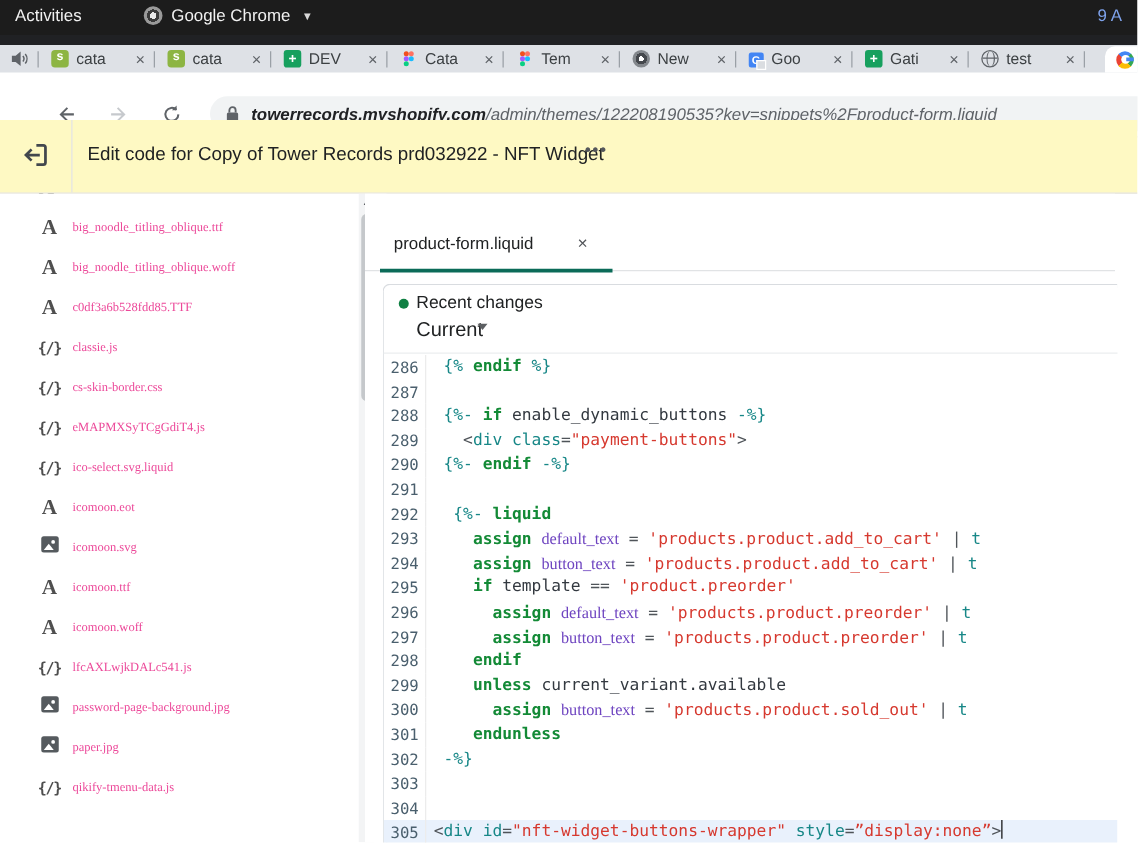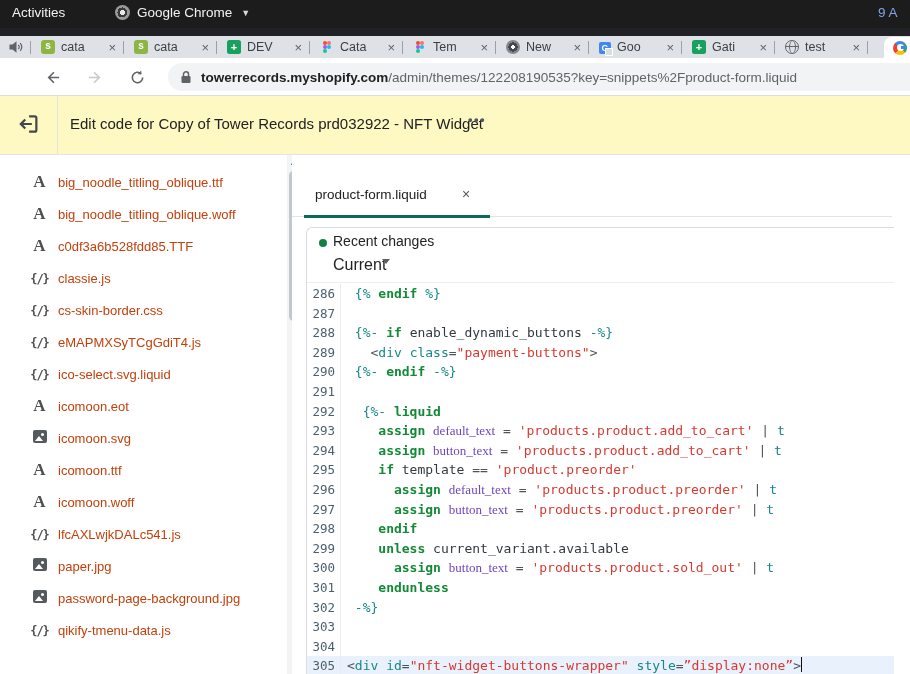--- a/index.html
+++ b/index.html
@@ -37,21 +37,21 @@
   .fav-translate { background:#4285f4; border-radius:2px; width:12px; height:12px; margin-top:1px; }
   .fav-translate::before { content:"G"; position:absolute; left:0; top:0; width:12px; text-align:center; color:#fff; font:bold 9px/12px "Liberation Sans",sans-serif; }
   .fav-translate::after { content:""; position:absolute; right:-2px; bottom:-2px; width:6px; height:6px; background:#dadde1; border:1px solid #fff; }
   .fav-globe { border:1.4px solid #5f6368; border-radius:50%; }
   .fav-globe::before { content:""; position:absolute; left:0; right:0; top:4.6px; height:1.3px; background:#5f6368; }
   .fav-globe::after { content:""; position:absolute; left:3.2px; top:0; bottom:0; width:4.6px; border:1.3px solid #5f6368; border-top:none; border-bottom:none; border-radius:50%; }
   .fav-gg { border-radius:50%; background:conic-gradient(from -45deg,#4285f4 0 25%,#34a853 25% 50%,#fbbc05 50% 75%,#ea4335 75% 100%); }
   .fav-gg::before { content:""; position:absolute; left:3.5px; top:3.5px; width:7px; height:7px; background:#fff; border-radius:50%; }
   .fav-gg::after { content:""; position:absolute; right:0; top:5.5px; width:6.5px; height:3px; background:#4285f4; }
   
-  .toolbar { position:absolute; left:0; top:58px; width:910px; height:38px; background:#fff; border-bottom:1px solid #dcdde1; }
+  .toolbar { position:absolute; left:0; top:72px; width:910px; height:38px; background:#fff; border-bottom:1px solid #dcdde1;font-style:italic; }
   .nav-btn { position:absolute; top:7px; width:24px; height:24px; display:flex; align-items:center; justify-content:center; }
   .url-pill { position:absolute; left:168px; top:5px; width:760px; height:28px; border-radius:14px; background:#f1f3f4; display:flex; align-items:center; padding-left:12px; gap:9px; }
   .url-text { font-size:13.5px; color:#5f6368; white-space:nowrap; }
   .url-text b { color:#202124; font-weight:bold; }
   
   .page-header { position:absolute; left:0; top:96px; width:910px; height:59px; background:#fef9c3; border-bottom:1px solid #e3e4e6; }
   .hdr-exit { position:absolute; left:17px; top:17px; width:24px; height:24px; }
   .hdr-divider { position:absolute; left:57px; top:0; bottom:0; width:1px; background:#e3e4e6; }
   .hdr-title { position:absolute; left:70px; top:19px; font-size:15px; color:#202223; }
   .hdr-more { position:absolute; left:468px; top:16px; font-size:13px; letter-spacing:1.5px; color:#54575b; font-weight:bold; }
@@ -59,21 +59,21 @@
   .sidebar { position:absolute; left:0; top:155px; width:310px; height:519px; background:#fff; border-right:1px solid #e0e0e0; overflow:hidden; }
   .file-sliver { position:absolute; left:31px; top:-14px; font:bold 17px/1 "Liberation Serif",serif; color:#4f4f4f; }
   .file-list { position:absolute; left:0; top:11px; width:286px; }
   .file-row { height:32px; display:flex; align-items:center; padding-left:30px; }
   .f-icon { width:19px; margin-right:9px; text-align:center; flex:0 0 auto; position:relative; }
   .f-font { font:bold 17px/1 "Liberation Serif",serif; color:#4f4f4f; }
   .f-code { font:bold 12px/1 "DejaVu Sans Mono",monospace; color:#4f4f4f; letter-spacing:-1px; }
   .f-img { display:inline-block; width:14px; height:13px; background:#555a5e; border-radius:2px; position:relative; overflow:hidden; }
   .f-img::before { content:""; position:absolute; left:2px; bottom:2px; width:0; height:0; border-left:4px solid transparent; border-right:4px solid transparent; border-bottom:5px solid #fff; }
   .f-img::after { content:""; position:absolute; right:2.5px; top:2.5px; width:3px; height:3px; border-radius:50%; background:#fff; }
-  .f-name { font-size:13px; color:#c2410c; white-space:nowrap; }
+  .f-name { font-size:10px; color:#ec4899; white-space:nowrap;font-family:Liberation Serif, serif; }
   
   .sb-track { position:absolute; left:287px; top:0; bottom:0; width:12px; background:#f3f4f5; }
   .sb-up { position:absolute; left:0; top:4px; width:12px; text-align:center; font-size:7px; color:#54575b; }
   .sb-thumb { position:absolute; left:1.5px; top:16px; width:9px; height:150px; background:#c5c8cb; border-radius:5px; }
   
   .editor { position:absolute; left:292px; top:155px; width:600px; height:519px; background:#fff; }
   .ed-tabbar { position:absolute; left:0; top:0; width:600px; height:62px; border-bottom:1px solid #e1e3e5; }
   .ed-tab { position:absolute; left:12px; top:18px; width:186px; height:44px; }
   .ed-tab-label { position:absolute; left:11px; top:14px; font-size:13.5px; color:#202223; }
   .ed-tab-close { position:absolute; left:158px; top:13px; font-size:14px; color:#54575b; }
@@ -266,25 +266,25 @@
       <div class="file-row">
         <span class="f-icon"><span class="f-font">A</span></span>
         <span class="f-name">icomoon.woff</span>
       </div>
       <div class="file-row">
         <span class="f-icon"><span class="f-code">{/}</span></span>
         <span class="f-name">lfcAXLwjkDALc541.js</span>
       </div>
       <div class="file-row">
         <span class="f-icon"><span class="f-img"></span></span>
+        <span class="f-name">password-page-background.jpg</span>
+      </div>
+      <div class="file-row">
+        <span class="f-icon"><span class="f-img"></span></span>
         <span class="f-name">paper.jpg</span>
-      </div>
-      <div class="file-row">
-        <span class="f-icon"><span class="f-img"></span></span>
-        <span class="f-name">password-page-background.jpg</span>
       </div>
       <div class="file-row">
         <span class="f-icon"><span class="f-code">{/}</span></span>
         <span class="f-name">qikify-tmenu-data.js</span>
       </div>
     </div>
   <div class="sb-track">
     <div class="sb-up">▲</div>
     <div class="sb-thumb"></div>
   </div>

